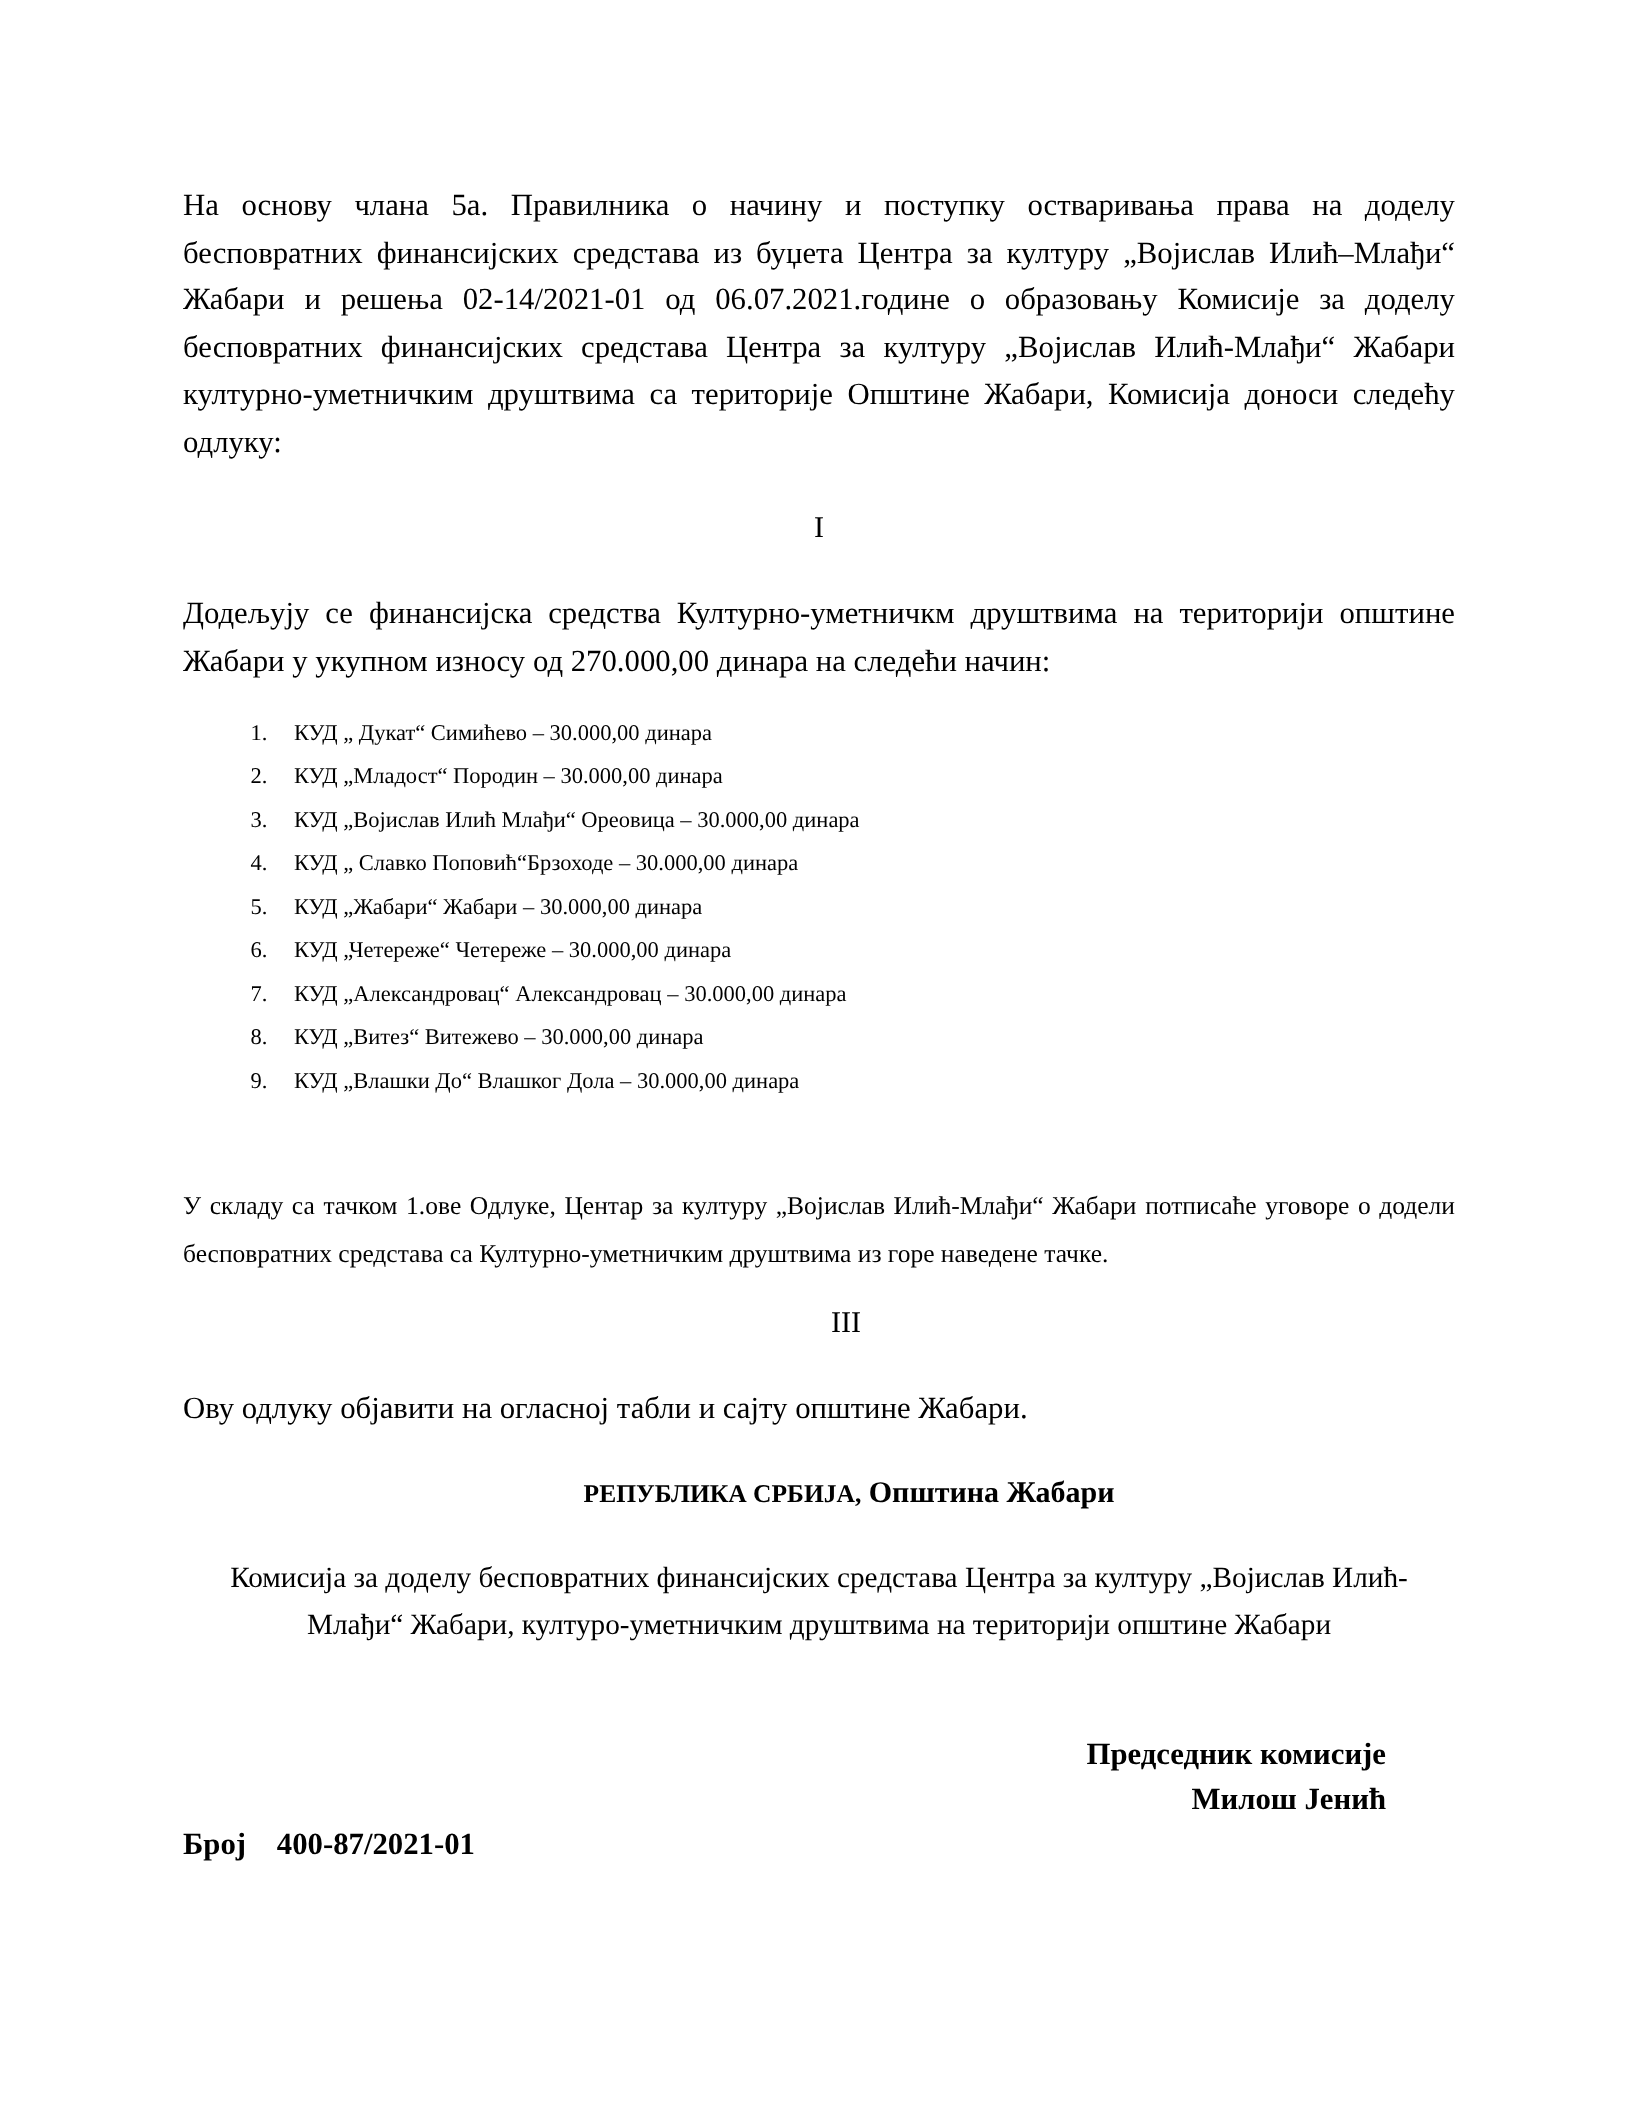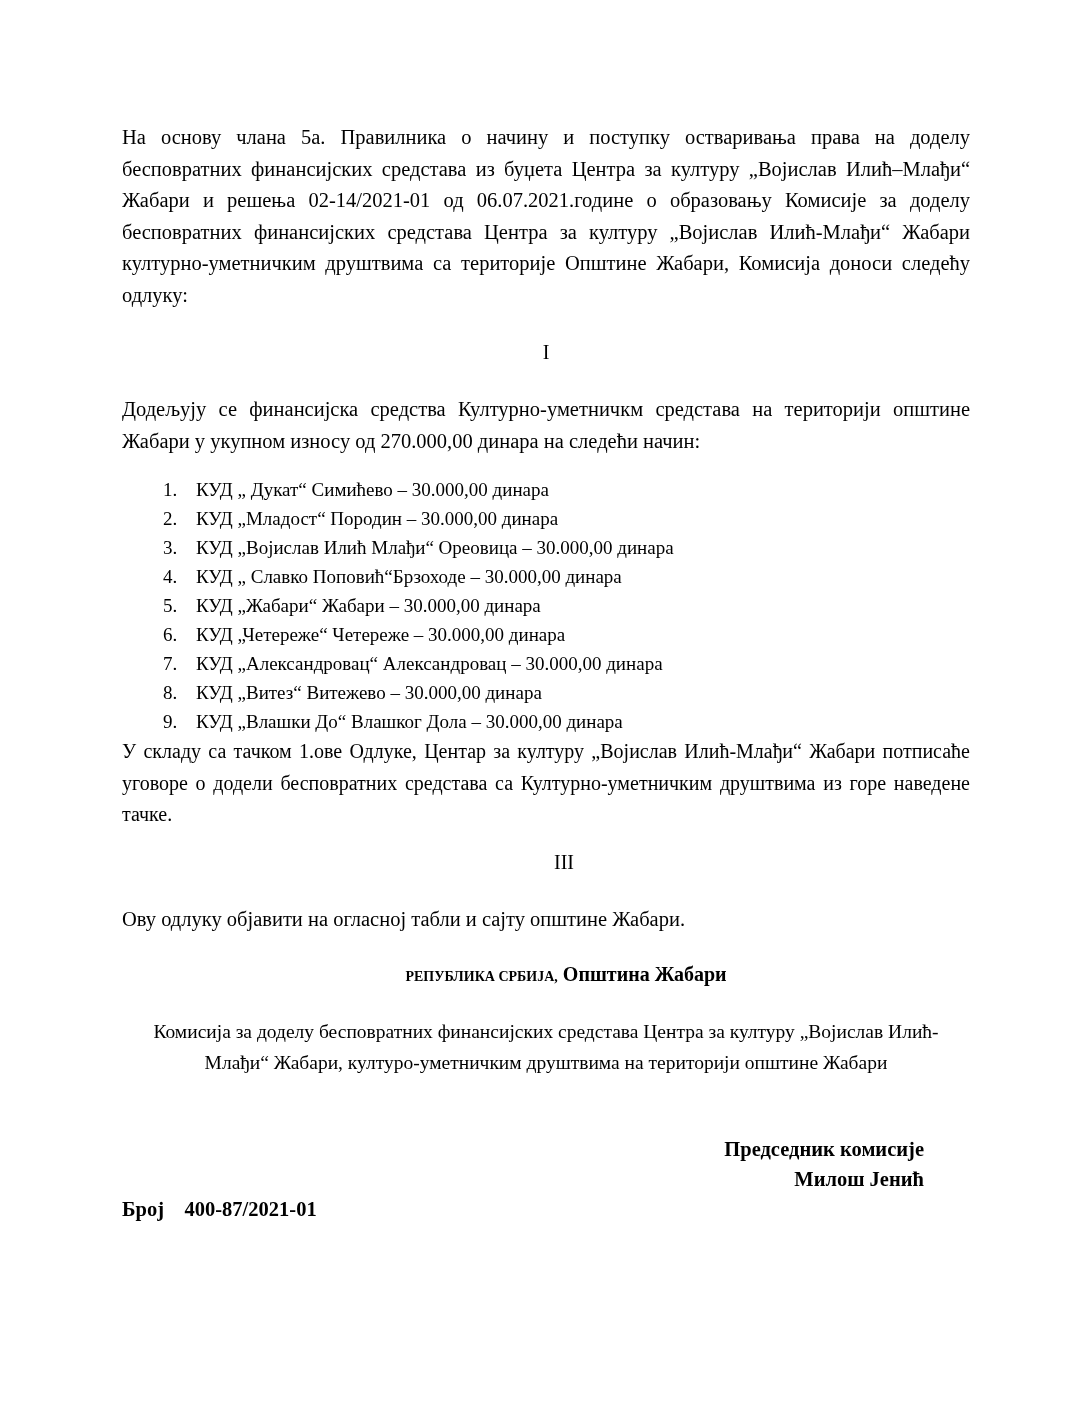--- a/index.html
+++ b/index.html
@@ -62,46 +62,47 @@
   }
   .alloc-para {
     font-size: 20.5px;
     line-height: 31.5px;
     text-align: justify;
     margin-top: 30px;
   }
   ol.kud-list {
     margin: 18px 0 0 0;
     padding-left: 60px;
-    font-size: 19px;
+    font-size: 15px;
     line-height: 29px;
     list-style-position: outside;
   }
   ol.kud-list li {
     padding-left: 14px;
   }
   .section-ii-para {
-    font-size: 20px;
+    font-size: 17px;
     line-height: 31.5px;
     text-align: justify;
+    margin-top: 52px;
   }
   .section-iii-para {
     font-size: 20.5px;
     line-height: 31.5px;
     text-align: left;
     margin-top: 30px;
   }
   .republic-line {
     text-align: center;
     font-weight: bold;
     margin-top: 28px;
     padding-left: 40px;
   }
   .republic-line .big {
-    font-size: 14px;
+    font-size: 17px;
   }
   .republic-line .small {
     font-size: 20px;
   }
   .commission-para {
     font-size: 19.5px;
     line-height: 31px;
     text-align: center;
     margin-top: 30px;
     padding: 0 6px;
@@ -129,21 +130,21 @@
 <body>
 
 <div class="page">
   <div class="content">
 
     <p class="intro-para">На основу члана 5а. Правилника о начину и поступку остваривања права на доделу бесповратних финансијских средстава из буџета Центра за културу „Војислав Илић–Млађи“ Жабари и решења 02-14/2021-01 од 06.07.2021.године о образовању Комисије за доделу бесповратних финансијских средстава Центра за културу „Војислав Илић-Млађи“ Жабари културно-уметничким друштвима са територије Општине Жабари, Комисија доноси следећу одлуку:</p>
 
 
     <p class="numeral numeral-i">I</p>
 
-    <p class="alloc-para">Додељују се финансијска средства Културно-уметничкм средстава на територији општине Жабари у укупном износу од 270.000,00 динара на следећи начин:</p>
+    <p class="alloc-para">Додељују се финансијска средства Културно-уметничкм друштвима на територији општине Жабари у укупном износу од 270.000,00 динара на следећи начин:</p>
 
     <ol class="kud-list">
       <li>КУД „ Дукат“ Симићево – 30.000,00 динара</li>
       <li>КУД „Младост“ Породин – 30.000,00 динара</li>
       <li>КУД „Војислав Илић Млађи“ Ореовица – 30.000,00 динара</li>
       <li>КУД „ Славко Поповић“Брзоходе – 30.000,00 динара</li>
       <li>КУД „Жабари“ Жабари – 30.000,00 динара</li>
       <li>КУД „Четереже“ Четереже – 30.000,00 динара</li>
       <li>КУД „Александровац“ Александровац – 30.000,00 динара</li>
       <li>КУД „Витез“ Витежево – 30.000,00 динара</li>

